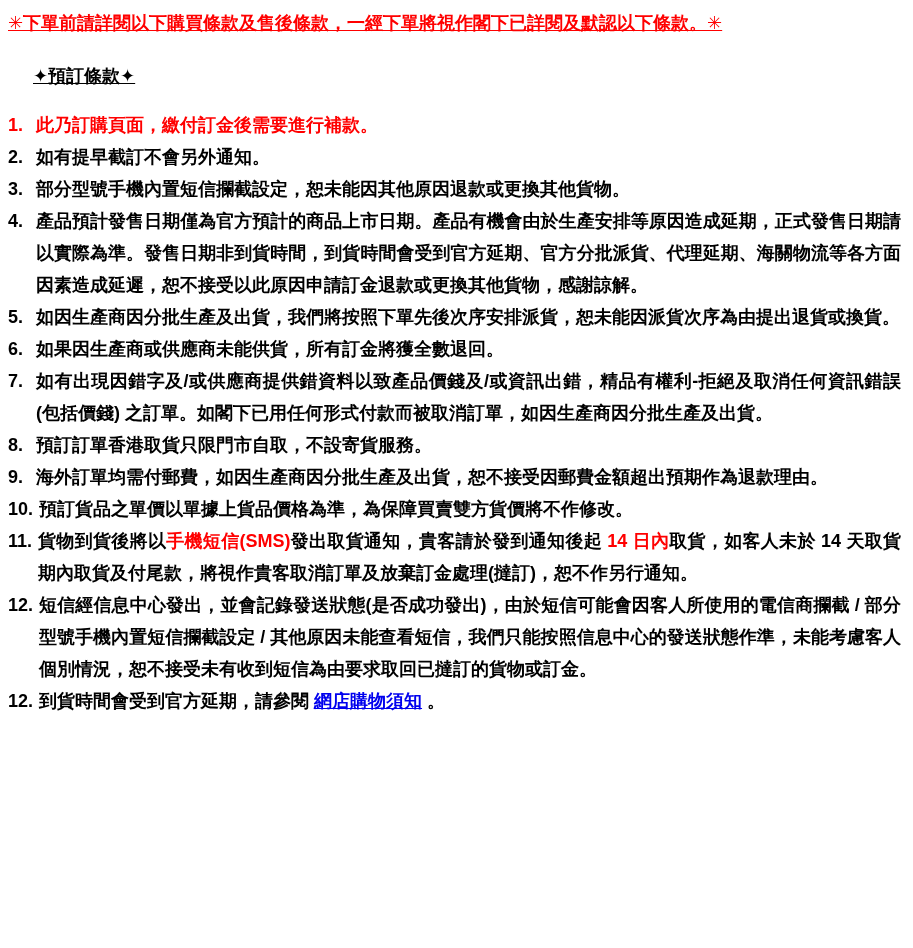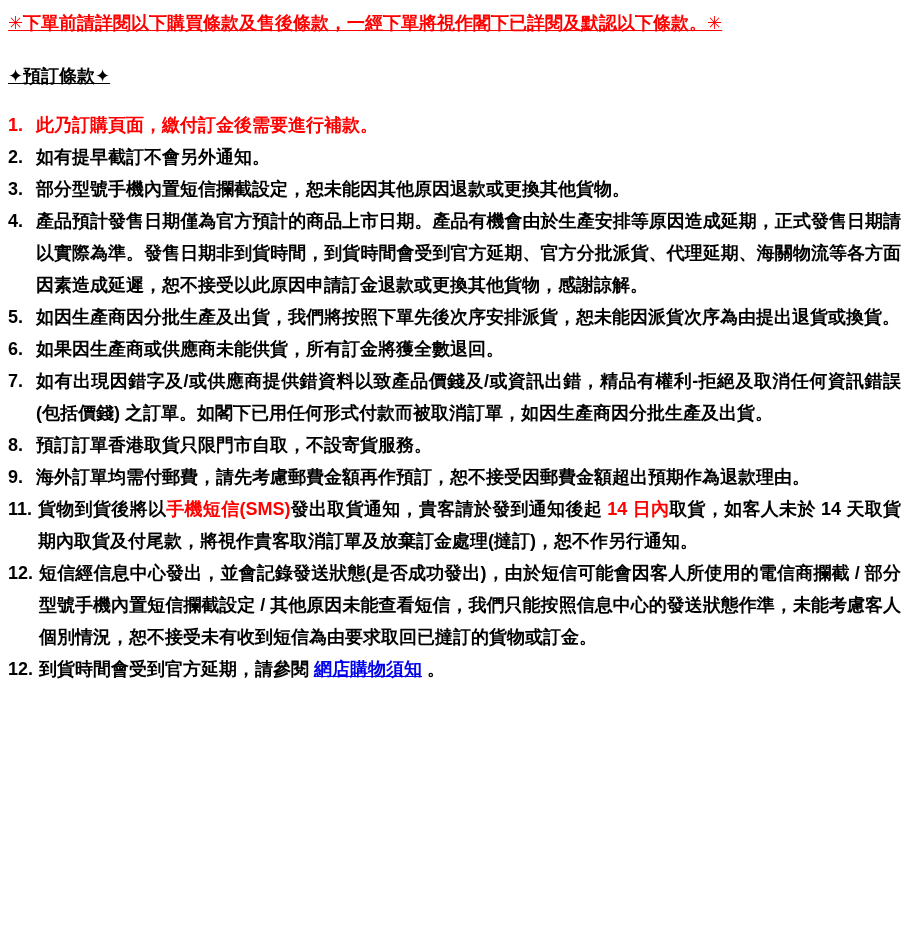--- a/index.html
+++ b/index.html
@@ -22,20 +22,21 @@
     color: var(--red, #ff0000);
     text-decoration: underline;
     line-height: 30px;
     margin-bottom: 22px;
   }
   .section-title {
     display: inline-block;
     text-decoration: underline;
     line-height: 30px;
     margin-bottom: 18px;
+    margin-left: 25px;
   }
   .terms { width: 100%; }
   .term {
     display: flex;
     align-items: flex-start;
   }
   .term-num {
     flex: 0 0 auto;
     min-width: 28px;
     padding-right: 6px;
@@ -94,21 +95,25 @@
       <div class="term">
         <span class="term-num">7.</span>
         <div class="term-text"><span class="seg-normal">如有出現因錯字及/或供應商提供錯資料以致產品價錢及/或資訊出錯，精品有權利-拒絕及取消任何資訊錯誤(包括價錢) 之訂單。如閣下已用任何形式付款而被取消訂單，如因生產商因分批生產及出貨。</span></div>
       </div>
       <div class="term">
         <span class="term-num">8.</span>
         <div class="term-text"><span class="seg-normal">預訂訂單香港取貨只限門市自取，不設寄貨服務。</span></div>
       </div>
       <div class="term">
         <span class="term-num">9.</span>
-        <div class="term-text"><span class="seg-normal">海外訂單均需付郵費，請先考慮郵費金額再作預訂，恕不接受因郵費金額超出預期作為退款理由。</span></div>
+        <div class="term-text"><span class="seg-normal">海外訂單均需付郵費，如因生產商因分批生產及出貨，恕不接受因郵費金額超出預期作為退款理由。</span></div>
+      </div>
+      <div class="term">
+        <span class="term-num">10.</span>
+        <div class="term-text"><span class="seg-normal">預訂貨品之單價以單據上貨品價格為準，為保障買賣雙方貨價將不作修改。</span></div>
       </div>
       <div class="term">
         <span class="term-num">11.</span>
         <div class="term-text"><span class="seg-normal">貨物到貨後將以</span><span class="seg-red-underline">手機短信(SMS)</span><span class="seg-normal">發出取貨通知，貴客請於發到通知後起 </span><span class="seg-red-underline">14 日內</span><span class="seg-normal">取貨，如客人未於 14 天取貨期內取貨及付尾款，將視作貴客取消訂單及放棄訂金處理(撻訂)，恕不作另行通知。</span></div>
       </div>
       <div class="term">
         <span class="term-num">12.</span>
         <div class="term-text"><span class="seg-normal">短信經信息中心發出，並會記錄發送狀態(是否成功發出)，由於短信可能會因客人所使用的電信商攔截 / 部分型號手機內置短信攔截設定 / 其他原因未能查看短信，我們只能按照信息中心的發送狀態作準，未能考慮客人個別情況，恕不接受未有收到短信為由要求取回已撻訂的貨物或訂金。</span></div>
       </div>
       <div class="term">

